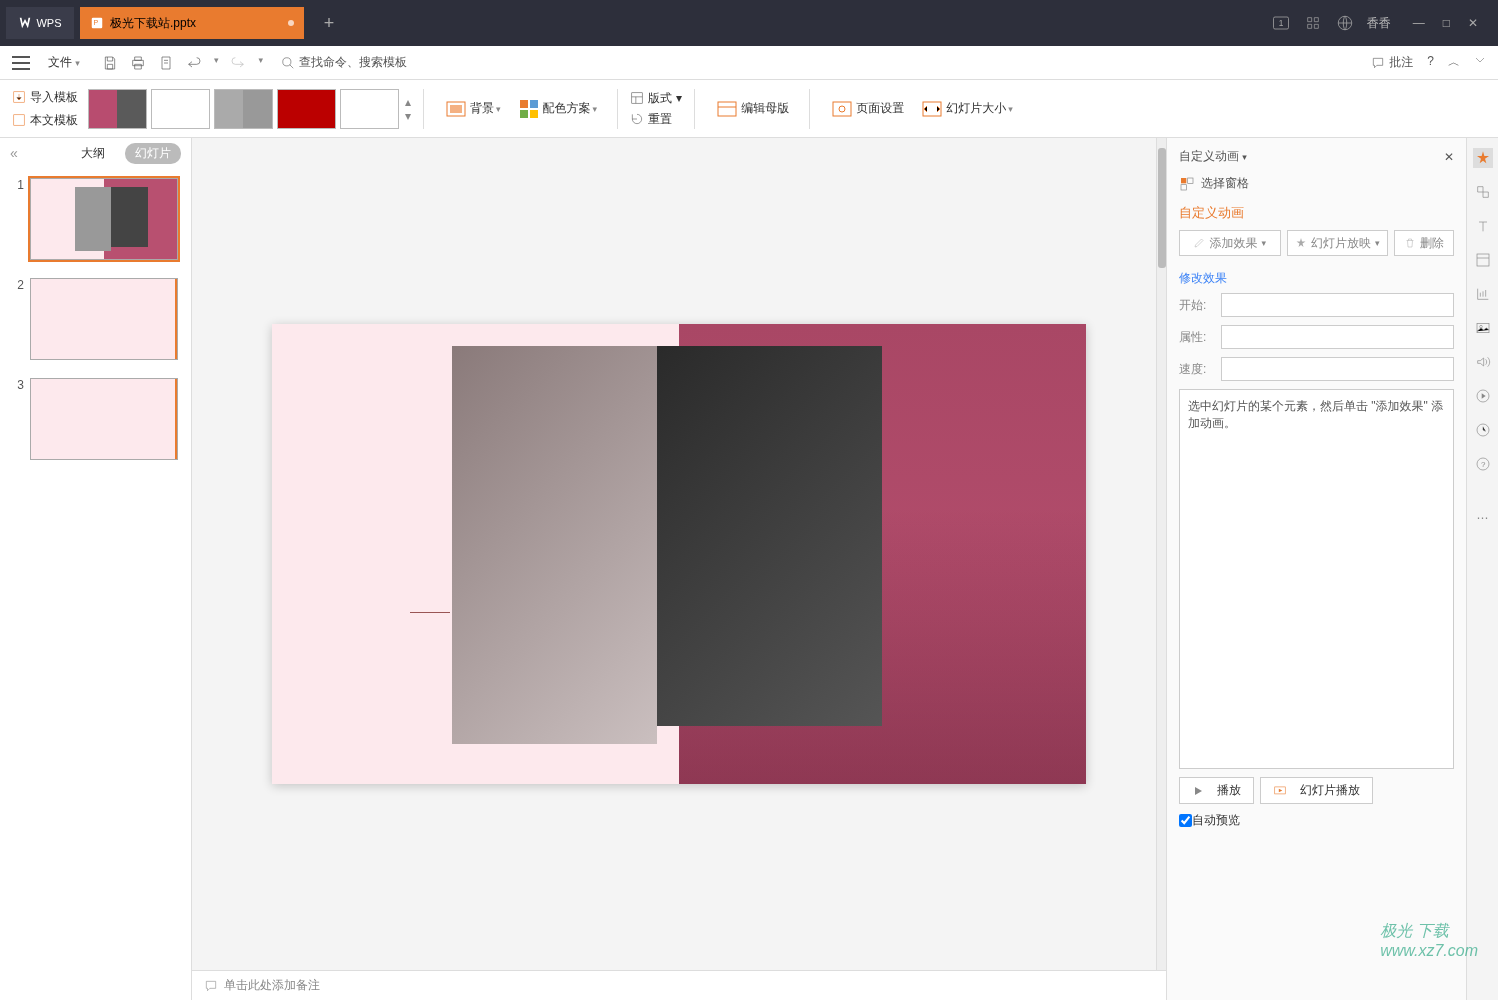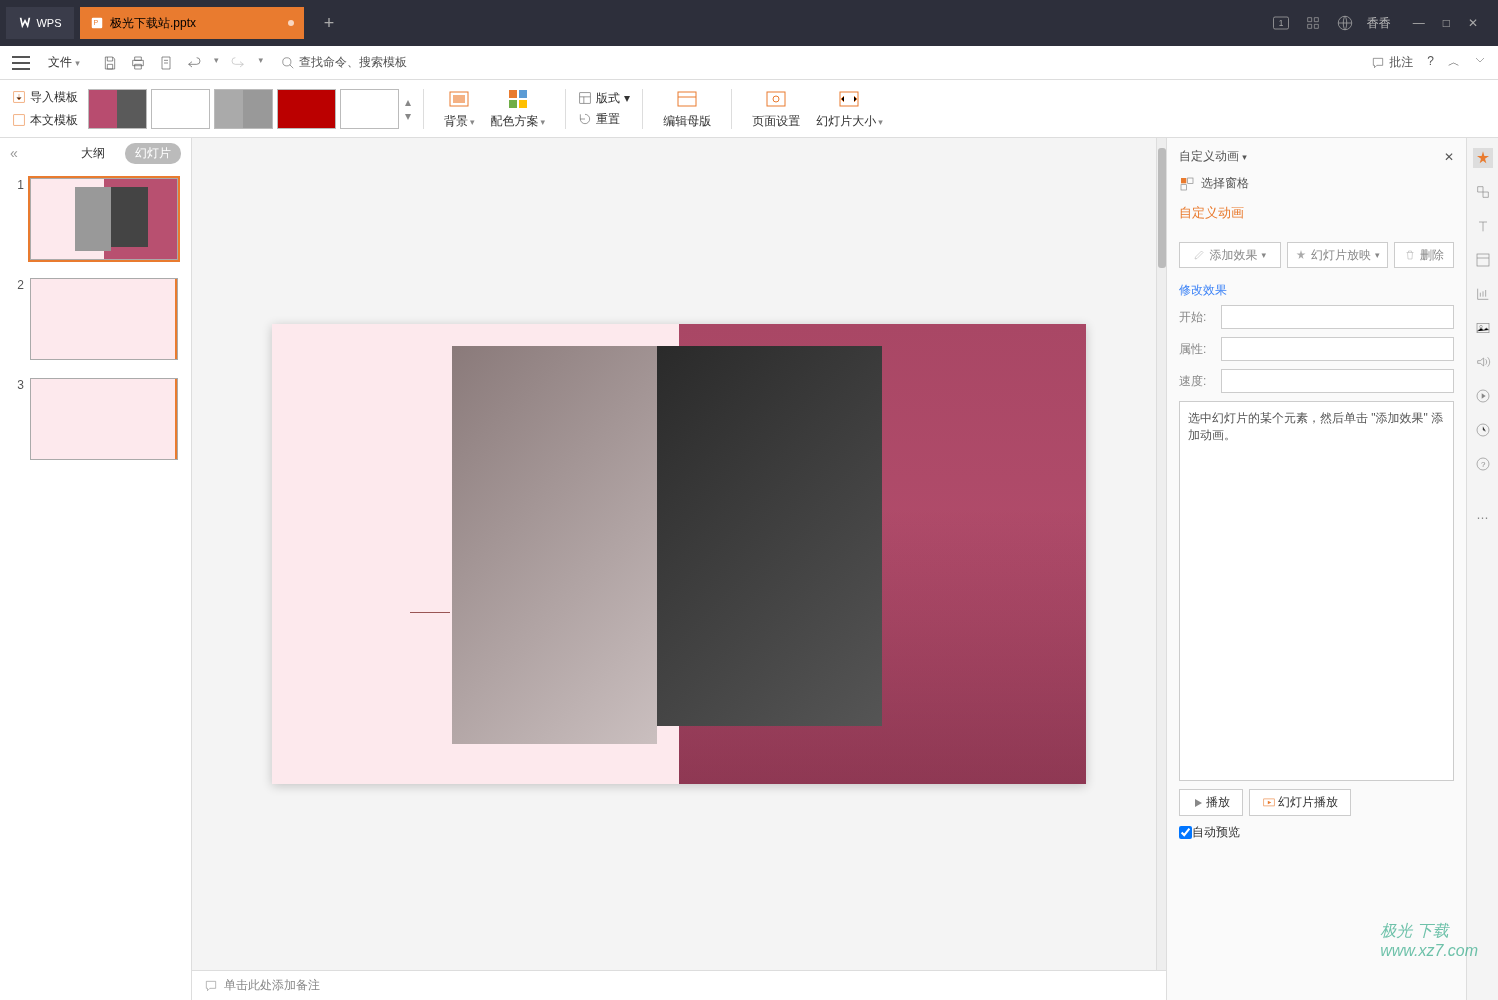--- a/index.html
+++ b/index.html
@@ -31,21 +31,21 @@
 
 .ribbon { height:58px; border-bottom:1px solid #ddd; display:flex; align-items:center; padding:0 12px; background:#fff; }
 .tpl-btns { display:flex; flex-direction:column; gap:6px; }
 .tpl-btns .tb { display:flex; align-items:center; gap:4px; font-size:12px; }
 .tpl-gallery { display:flex; gap:4px; margin-left:10px; }
 .tpl-thumb { width:59px; height:40px; border:1px solid #bbb; background:#fff; }
 .tpl-thumb.red { background:linear-gradient(to right,#b84c6f 50%,#5a5a5a 50%); }
 .tpl-thumb.red2 { background:#b00; }
 .tpl-thumb.pale { background:linear-gradient(to right,#aaa 50%,#999 50%); }
 .rib-sep { width:1px; height:40px; background:#ddd; margin:0 12px; }
-.rib-btn { display:flex; flex-direction:column; align-items:center; gap:2px; font-size:12px; padding:0 8px; }
+.rib-btn { display:flex; flex-direction:row; align-items:center; gap:2px; font-size:12px; padding:0 8px; }
 .rib-btn .arrow { font-size:9px; color:#888; margin-left:2px; }
 .rib-col { display:flex; flex-direction:column; gap:4px; }
 .rib-col .rb { display:flex; align-items:center; gap:4px; font-size:12px; }
 
 
 .main { display:flex; height:862px; }
 .leftcol { width:192px; border-right:1px solid #ddd; display:flex; flex-direction:column; background:#fff; }
 .leftcol-head { height:30px; display:flex; align-items:center; padding:0 10px; gap:10px; }
 .collapse-arrow { color:#999; font-size:14px; }
 .view-tab { font-size:12px; padding:2px 10px; border-radius:10px; }
@@ -69,30 +69,30 @@
 .photo2 { left:385px; top:22px; width:225px; height:380px; background:linear-gradient(135deg,#2a2a2a,#555); }
 .city { position:absolute; bottom:0; left:0; right:0; height:60%; background:linear-gradient(transparent,rgba(80,20,40,.4)); }
 .hline { position:absolute; left:138px; top:288px; width:40px; height:1px; background:#955; }
 .notes { height:30px; border-top:1px solid #ddd; background:#fff; display:flex; align-items:center; padding:0 12px; color:#888; gap:6px; }
 
 .rightpane { width:300px; border-left:1px solid #ddd; background:#fafafa; display:flex; flex-direction:column; padding:10px 12px; }
 .rp-head { display:flex; justify-content:space-between; align-items:center; color:#555; margin-bottom:10px; }
 .rp-selpane { display:flex; align-items:center; gap:6px; margin-bottom:12px; color:#555; }
 .rp-title { color:#e97b2f; font-size:13px; margin-bottom:8px; }
 .rp-btns { display:flex; gap:6px; margin-bottom:14px; }
-.rp-btn { flex:1; height:26px; border:1px solid #ccc; background:#fff; display:flex; align-items:center; justify-content:center; gap:4px; font-size:12px; color:#888;margin-top:12px; }
+.rp-btn { flex:1; height:26px; border:1px solid #ccc; background:#fff; display:flex; align-items:center; justify-content:center; gap:4px; font-size:12px; color:#888; }
 .rp-sec { color:#3b82f6; margin-bottom:6px; }
 .rp-row { display:flex; align-items:center; gap:6px; margin-bottom:8px; color:#888; }
 .rp-row label { width:36px; }
 .rp-row .sel { flex:1; height:24px; border:1px solid #ccc; background:#fff; }
 .rp-hint { border:1px solid #ccc; background:#fff; padding:8px; color:#555; font-size:12px; height:380px; }
 .rp-reorder { display:flex; align-items:center; gap:8px; margin-top:8px; color:#888; }
 .rp-reorder .arr { width:24px; height:22px; border:1px solid #ccc; background:#eee; display:flex; align-items:center; justify-content:center; }
 .rp-play { display:flex; gap:6px; margin-top:8px; }
-.rp-play .pb { padding:4px 12px; border:1px solid #ccc; background:#fff; display:flex; align-items:center; gap:2px; }
+.rp-play .pb { padding:4px 12px; border:1px solid #ccc; background:#fff; display:flex; align-items:center; gap:13px; }
 .rp-autop { display:flex; align-items:center; gap:0; margin-top:8px; }
 
 .sidetools { width:32px; border-left:1px solid #ddd; background:#f4f4f4; display:flex; flex-direction:column; align-items:center; gap:14px; padding-top:10px; }
 .sidetools .st { width:20px; height:20px; color:#888; display:flex; align-items:center; justify-content:center; }
 .sidetools .st.active { background:#ddd; }
 .watermark { position:absolute; right:20px; bottom:40px; color:#3a8; font-size:16px; font-style:italic; opacity:.7; }
 
 svg { display:block; }
 </style>
 </head>

